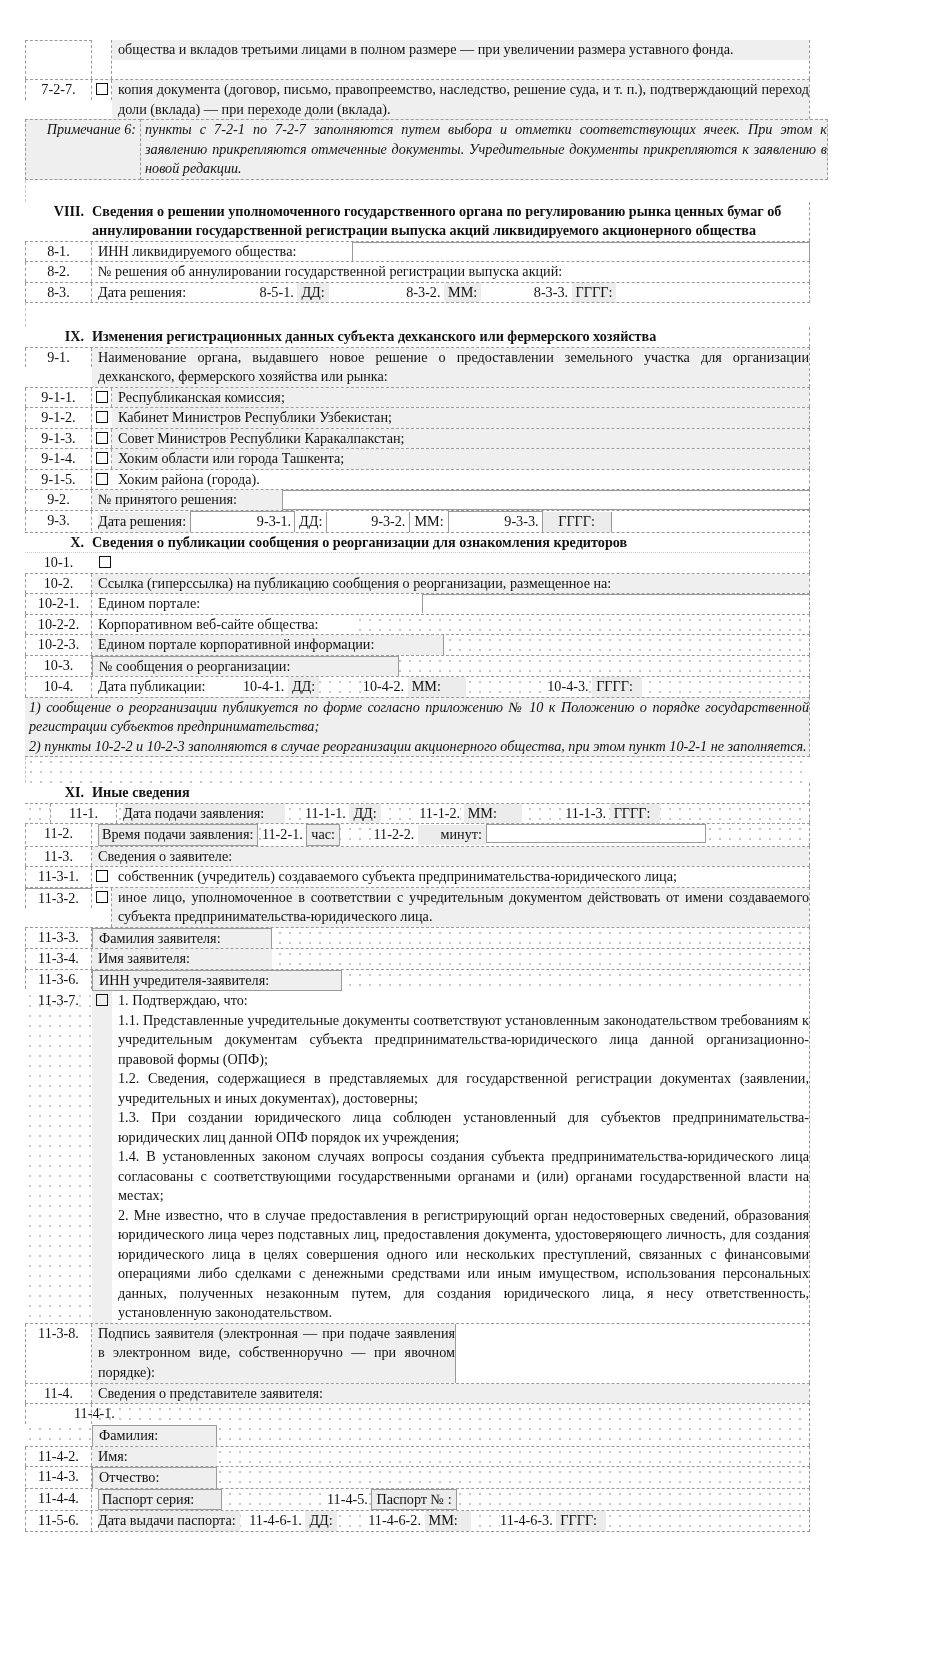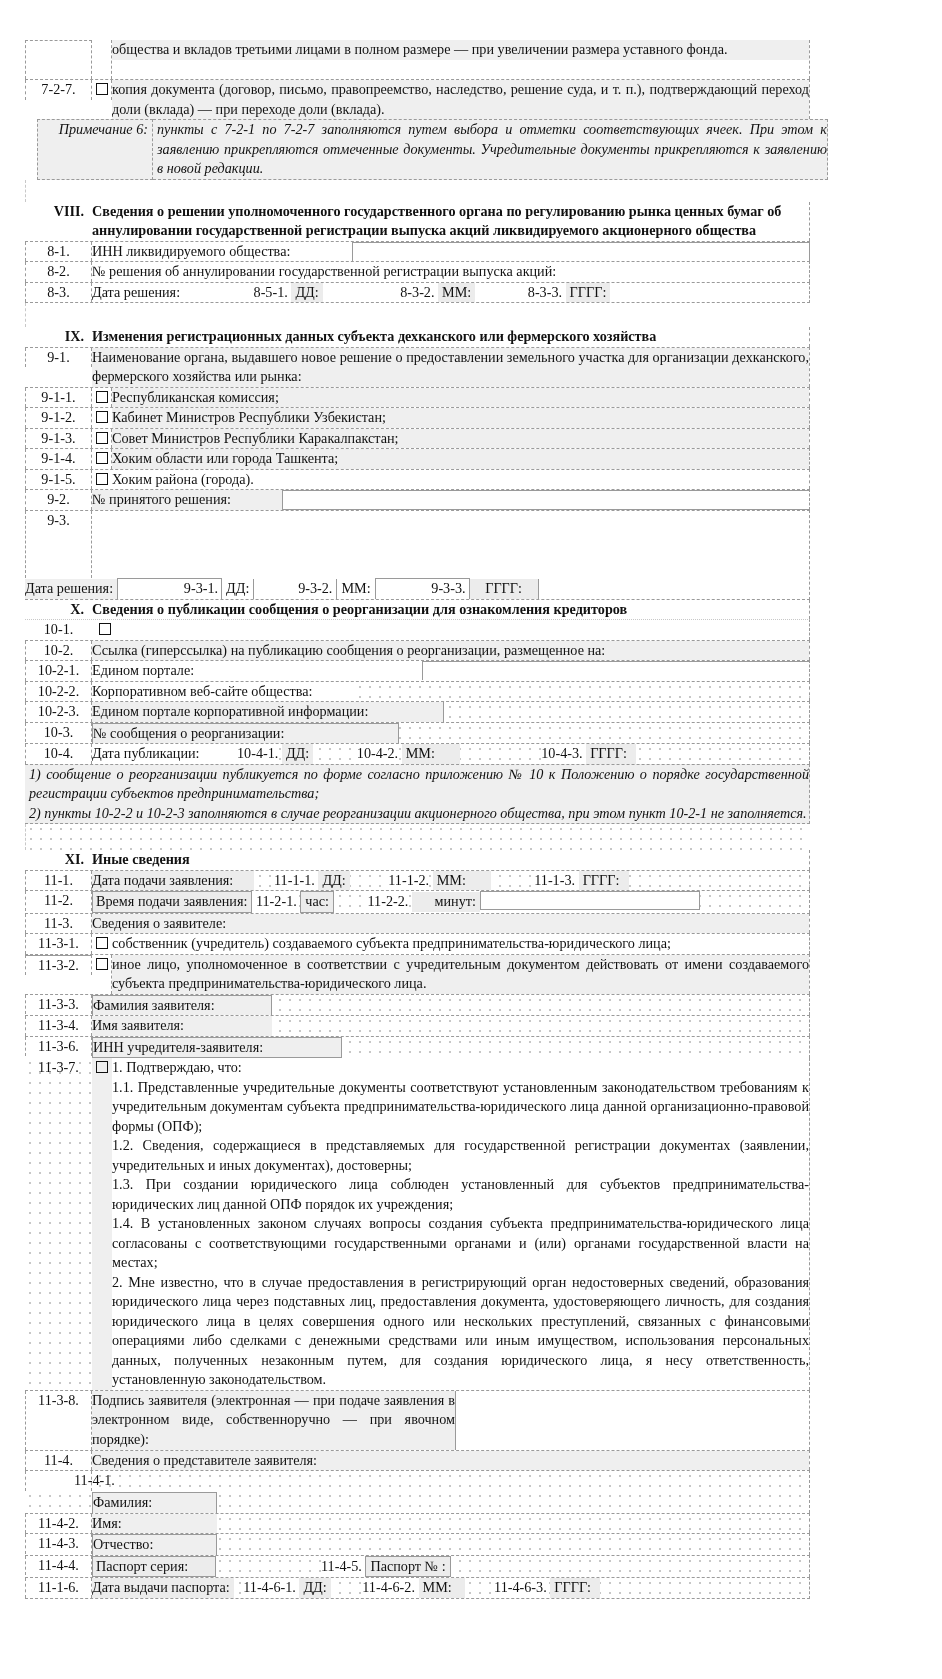--- a/index.html
+++ b/index.html
@@ -8,21 +8,21 @@
   .page { position:absolute; left:25px; top:40px; width:785px; }
   .row { position:relative; display:flex; align-items:flex-start; line-height:19.5px;
          border-top:1px dashed #9a9a9a; }
   .row.nob { border-top:none; }
   .row.dot { border-top:1px dotted #c8c8c8; }
   .num { width:67px; flex:0 0 67px; text-align:center; box-sizing:border-box;
          border-left:1px dashed #9a9a9a; border-right:1px dashed #9a9a9a; white-space:nowrap; }
   .chk { width:20px; flex:0 0 20px; text-align:center; box-sizing:border-box; font-family:"DejaVu Sans", sans-serif; font-size:13px; }
   .chk.bd { border-right:1px dashed #9a9a9a; }
   .box { display:inline-block; width:10px; height:10px; border:1.3px solid #111; vertical-align:-1px; }
-  .txt { flex:1; padding-left:0; text-align:justify; box-sizing:border-box; }
+  .txt { flex:1; padding-left:6px; text-align:justify; box-sizing:border-box; }
   .shade { background:#efefef; }
   .gap { height:20px; border-left:1px dashed #c8c8c8; }
   .sechead { display:flex; line-height:19.5px; font-weight:bold; }
   .sechead .num { border:none; text-align:right; padding-right:8px; }
   .inline { display:inline-block; }
   .fld { display:inline-block; padding:0 4px; }
   .fld.sh { background:#ececec; }
   .fld.bx { border:1px solid #9a9a9a; }
   .dots { background-image: radial-gradient(#c7c7c7 0.8px, transparent 0.9px); background-size:10px 10px; }
   .note { display:flex; line-height:19.5px; }
@@ -41,21 +41,21 @@
     <div class="num" style="height:39px;border-top:1px dashed #9a9a9a;"></div>
     <div class="chk bd" style="height:39px;"></div>
     <div class="txt shade">общества и вкладов третьими лицами в полном размере — при увеличении размера уставного фонда.</div>
   </div>
   <div class="row right-edge">
     <div class="num">7-2-7.</div>
     <div class="chk bd"><span class="box"></span></div>
     <div class="txt shade">копия документа (договор, письмо, правопреемство, наследство, решение суда, и т. п.), подтверждающий переход доли (вклада) — при переходе доли (вклада).</div>
   </div>
   <div class="note" style="margin-left:0;margin-right:-18px;">
-    <div class="lbl" style="width:116px;flex-basis:116px;margin-left:12px;">Примечание 6:</div>
+    <div class="lbl" style="width:116px;flex-basis:116px;">Примечание 6:</div>
     <div class="body">пункты с 7-2-1 по 7-2-7 заполняются путем выбора и отметки соответствующих ячеек. При этом к заявлению прикрепляются отмеченные документы. Учредительные документы прикрепляются к заявлению в новой редакции.</div>
   </div>
 
   <div class="gap" style="height:22px;"></div>
 
   <div class="sechead right-edge">
     <div class="num">VIII.</div>
     <div class="txt" style="text-align:left;padding-left:0;">Сведения о решении уполномоченного государственного органа по регулированию рынка ценных бумаг об аннулировании государственной регистрации выпуска акций ликвидируемого акционерного общества</div>
   </div>
   <div class="row">
@@ -114,21 +114,21 @@
   <div class="row right-edge">
     <div class="num">9-1-5.</div>
     <div class="chk"><span class="box"></span></div>
     <div class="txt">Хоким района (города).</div>
   </div>
   <div class="row right-edge">
     <div class="num">9-2.</div>
     <div class="txt shade" style="flex:0 0 190px;">№ принятого решения:</div>
     <div style="flex:1;height:18px;border:1px solid #9a9a9a;border-right:none;"></div>
   </div>
-  <div class="row right-edge" style="border-bottom:1px dashed #9a9a9a;flex-direction:column;">
+  <div class="row right-edge" style="border-bottom:1px dashed #9a9a9a;">
     <div class="num">9-3.</div>
     <div class="txt" style="text-align:left;white-space:nowrap;">
       <span class="inline shade" style="padding-right:4px;">Дата решения:</span><span class="inline" style="border:1px solid #9a9a9a;border-bottom:none;width:100px;text-align:right;padding-right:3px;">9-3-1.</span><span class="fld" style="border-right:1px solid #9a9a9a;">ДД:</span><span class="inline" style="width:78px;text-align:right;">9-3-2.</span><span class="fld" style="border-left:1px solid #9a9a9a;margin-left:4px;">ММ:</span><span class="inline" style="border:1px solid #9a9a9a;border-bottom:none;width:90px;text-align:right;padding-right:3px;">9-3-3.</span><span class="fld sh" style="width:60px;text-align:center;border-right:1px solid #9a9a9a;">ГГГГ:</span>
     </div>
   </div>
 
   <div class="sechead right-edge">
     <div class="num" style="border:none;">X.</div>
     <div class="txt" style="text-align:left;padding-left:0;">Сведения о публикации сообщения о реорганизации для ознакомления кредиторов</div>
   </div>
@@ -175,21 +175,21 @@
     <div class="body"><span>1) сообщение о реорганизации публикуется по форме согласно приложению № 10 к Положению о порядке государственной регистрации субъектов предпринимательства;</span><br><span>2) пункты 10-2-2 и 10-2-3 заполняются в случае реорганизации акционерного общества, при этом пункт 10-2-1 не заполняется.</span></div>
   </div>
 
   <div class="gap dots" style="height:26px;"></div>
 
   <div class="sechead right-edge">
     <div class="num" style="border:none;">XI.</div>
     <div class="txt" style="text-align:left;padding-left:0;">Иные сведения</div>
   </div>
   <div class="row right-edge dots">
-    <div class="num" style="background:#fff;">11-1.</div>
+    <div class="num" style="background:#fff;margin-left:25px;">11-1.</div>
     <div class="txt" style="text-align:left;white-space:nowrap;">
       <span class="fld sh" style="width:158px;padding-left:0;">Дата подачи заявления:</span><span class="inline" style="width:20px;"></span><span class="inline" style="background:#fff;">11-1-1.</span>
       <span class="fld sh">ДД:</span><span class="inline" style="width:35px;"></span>
       <span class="inline" style="background:#fff;">11-1-2.</span>
       <span class="fld sh" style="width:50px;">ММ:</span><span class="inline" style="width:40px;"></span>
       <span class="inline" style="background:#fff;">11-1-3.</span>
       <span class="fld sh" style="width:42px;">ГГГГ:</span>
     </div>
   </div>
   <div class="row right-edge dots">
@@ -268,21 +268,21 @@
     <div style="flex:1;height:19px;"></div>
   </div>
   <div class="row right-edge dots">
     <div class="num" style="background:#fff;">11-4-4.</div>
     <div class="txt" style="text-align:left;white-space:nowrap;background:transparent;">
       <span class="fld sh bx" style="width:115px;padding-left:3px;">Паспорт серия:</span><span class="inline" style="width:105px;"></span><span class="inline" style="background:#fff;">11-4-5.</span>
       <span class="fld sh bx">Паспорт № :</span>
     </div>
   </div>
   <div class="row right-edge dots" style="border-bottom:1px dashed #9a9a9a;">
-    <div class="num" style="background:#fff;">11-1-6.</div>
+    <div class="num" style="background:#fff;">11-5-6.</div>
     <div class="txt" style="text-align:left;white-space:nowrap;">
       <span class="fld sh" style="padding-left:0;">Дата выдачи паспорта:</span>
       <span class="inline" style="background:#fff;margin-left:6px;">11-4-6-1.</span>
       <span class="fld sh">ДД:</span><span class="inline" style="width:28px;"></span>
       <span class="inline" style="background:#fff;">11-4-6-2.</span>
       <span class="fld sh" style="width:38px;">ММ:</span><span class="inline" style="width:26px;"></span>
       <span class="inline" style="background:#fff;">11-4-6-3.</span>
       <span class="fld sh" style="width:42px;">ГГГГ:</span>
     </div>
   </div>

